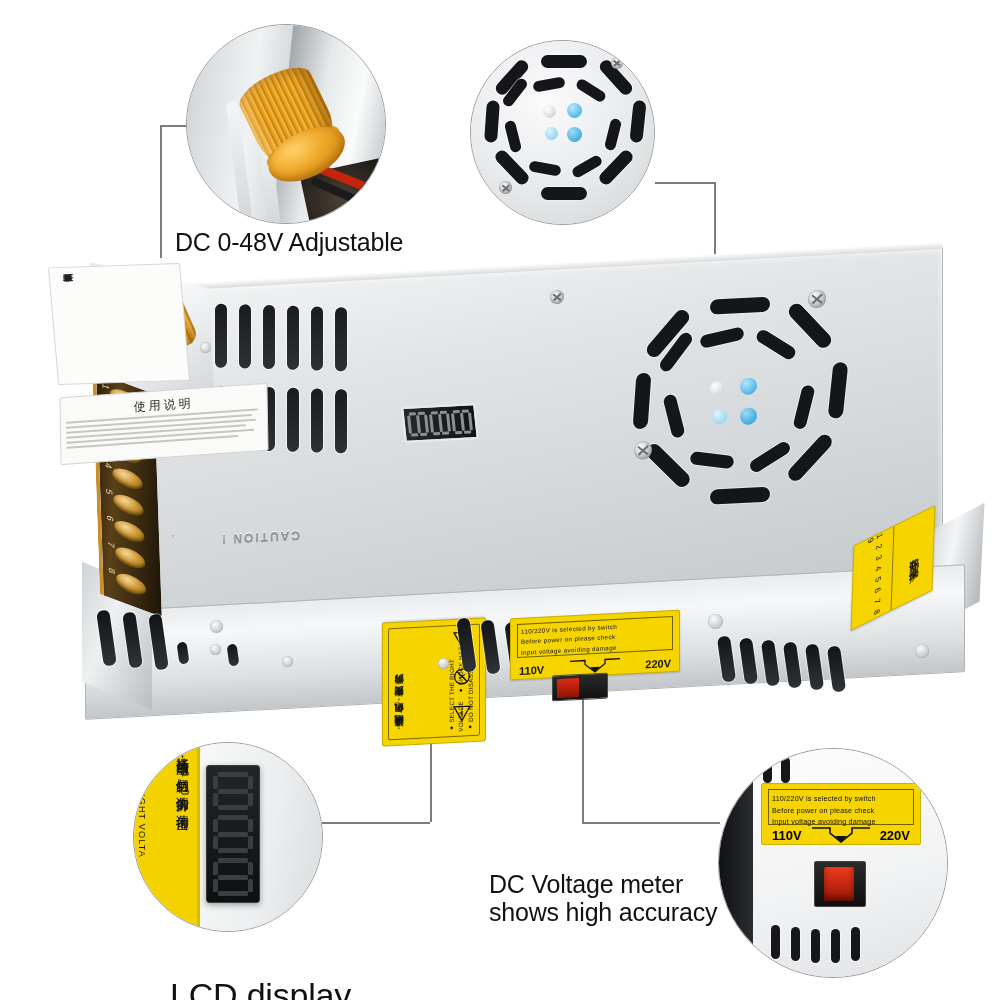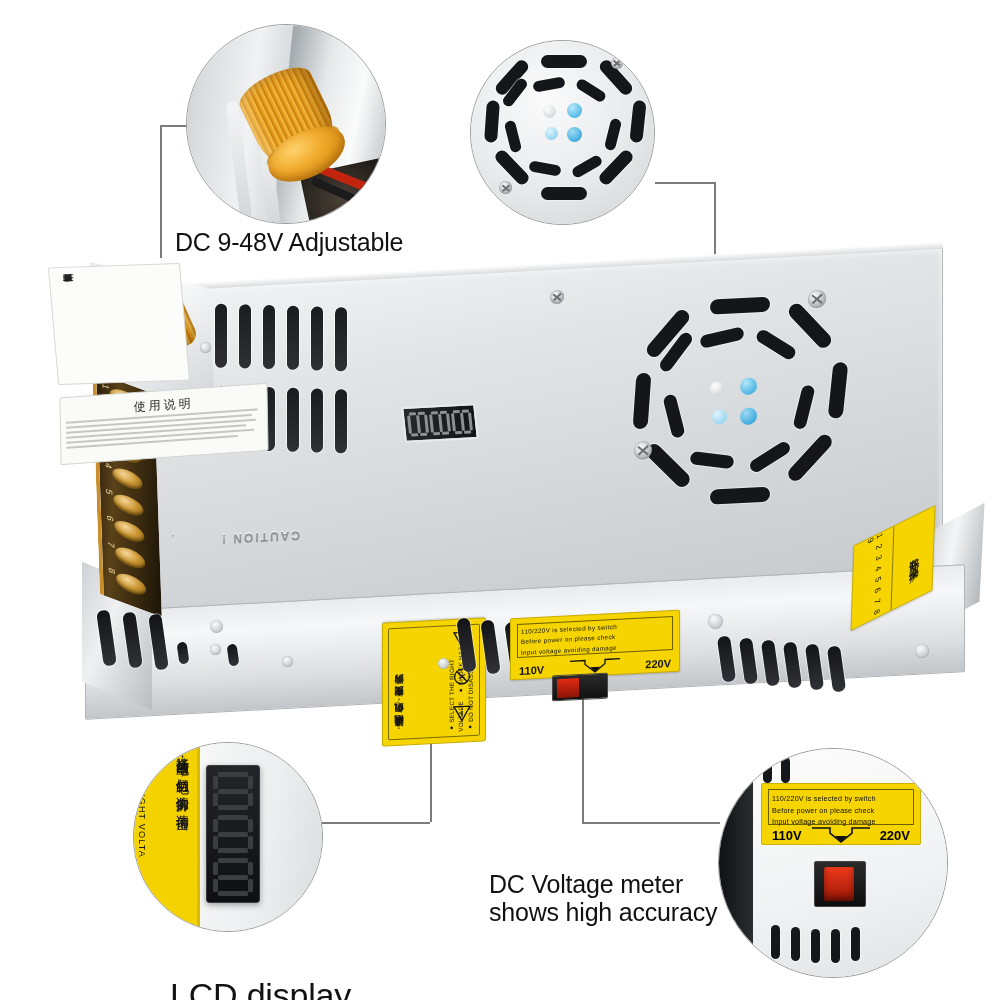--- a/index.html
+++ b/index.html
@@ -458,21 +458,21 @@
   <div class="leader v" style="left:714px; top:182px; height:122px;"></div>
   <div class="leader h" style="left:655px; top:182px; width:60px;"></div>
 
   <div class="leader v" style="left:322px; top:822px; height:1px;"></div>
   <div class="leader h" style="left:322px; top:822px; width:108px;"></div>
   <div class="leader v" style="left:430px; top:700px; height:122px;"></div>
 
   <div class="leader h" style="left:582px; top:822px; width:138px;"></div>
   <div class="leader v" style="left:582px; top:690px; height:133px;"></div>
 
-  <div class="callout-text" id="txt-adjustable">DC 9-48V Adjustable</div>
+  <div class="callout-text" id="txt-adjustable">DC 0-48V Adjustable</div>
   <div class="callout-text" id="txt-lcd">LCD display</div>
   <div class="callout-text" id="txt-meter">DC Voltage meter
 shows high accuracy</div>
 
   <div class="mag" id="mag-knob">
     <div class="knob-bg-plate"></div>
     <div class="knob-bg-plate2"></div>
     <div class="knob-slot" style="left:46px; top:76px; width:12px; height:118px; transform:rotate(-7deg);"></div>
     <div class="knob-slot" style="left:76px; top:104px; width:12px; height:96px; transform:rotate(-7deg);"></div>
     <div class="knob-dark"></div>

